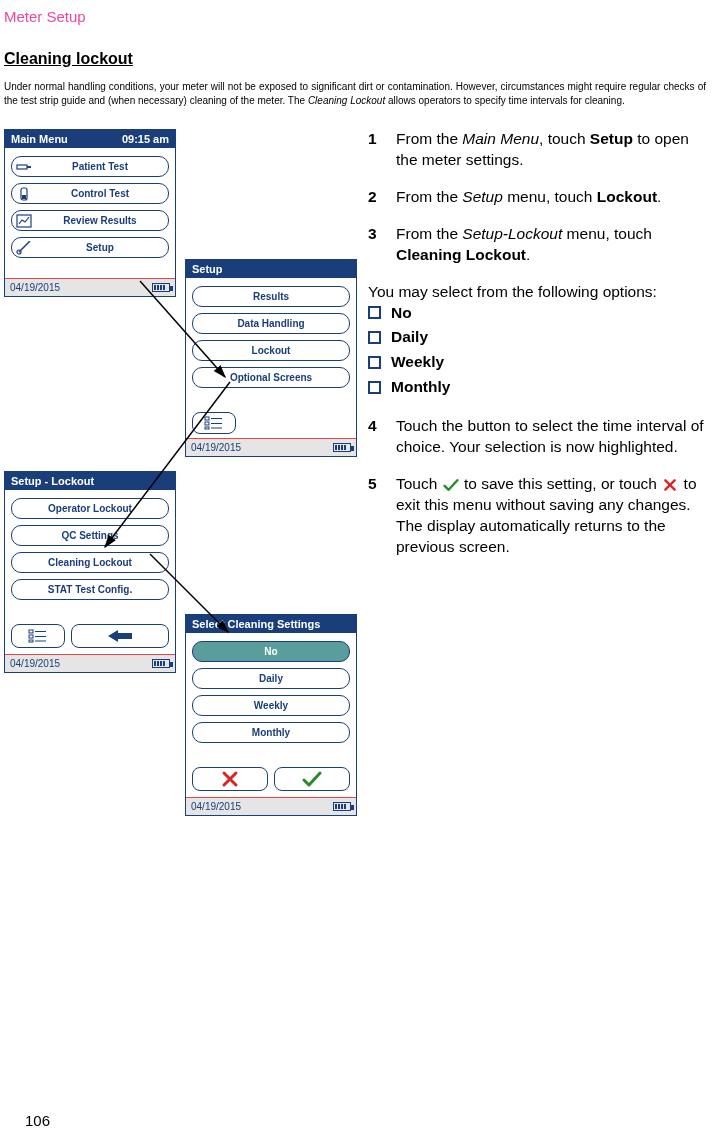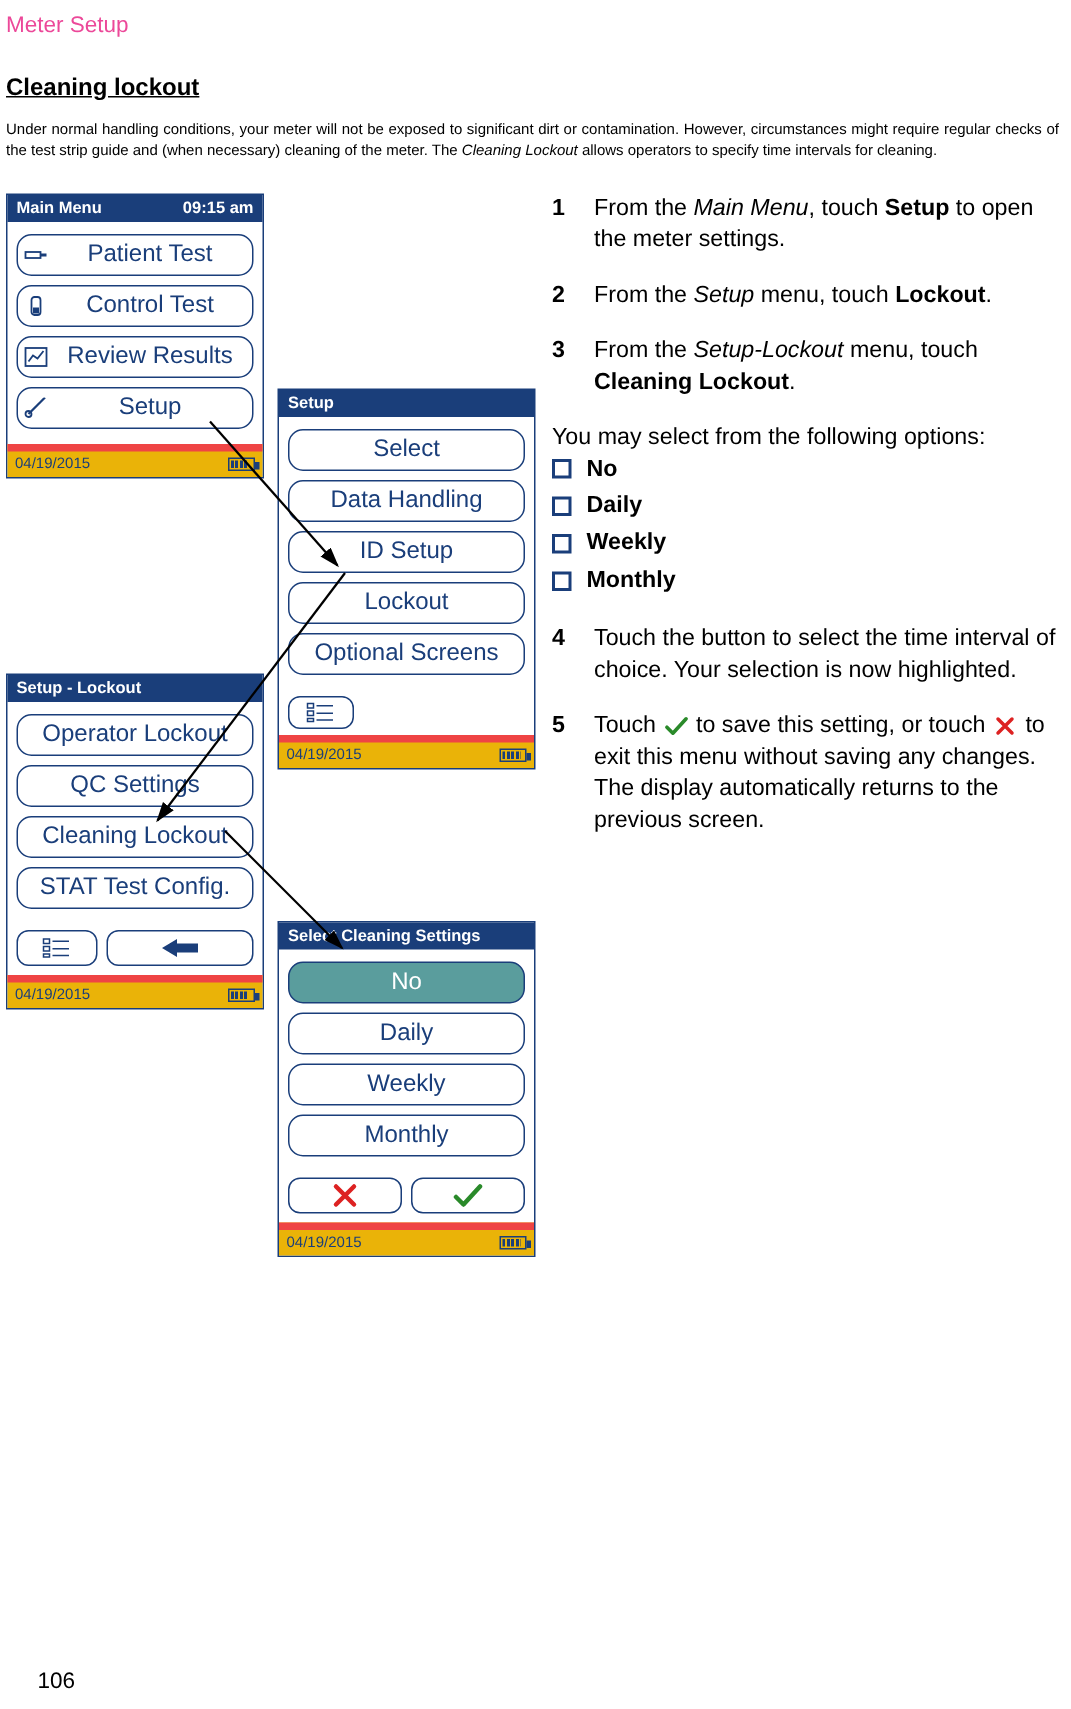--- a/index.html
+++ b/index.html
@@ -94,43 +94,43 @@
       font-size: 11px;
     }
     .device .body {
       padding: 8px 6px 4px;
       min-height: 130px;
     }
     .dbtn {
       border: 1.5px solid #1a3e7a;
       border-radius: 10px;
       color: #1a3e7a;
-      font-weight: normal;
-      font-size: 16px;
+      font-weight: bold;
+      font-size: 10px;
       text-align: center;
       padding: 4px 2px;
       margin-bottom: 6px;
       background: #fff;
       position: relative;
     }
     .dbtn.with-icon { padding-left: 22px; }
     .dbtn .mini-icon {
       position: absolute;
       left: 4px; top: 50%;
       transform: translateY(-50%);
       width: 16px; height: 14px;
     }
     .dbtn.selected {
       background: #5a9d9d;
       color: #fff;
       border-color: #1a3e7a;
     }
     .statusbar {
-      border-top: 5px solid #ef4444;
-      background: #eab308;
+      border-top: 1px solid #ef4444;
+      background: #e5e5e5;
       color: #1a3e7a;
       font-size: 10px;
       padding: 3px 5px;
       display: flex;
       justify-content: space-between;
       align-items: center;
     }
     .battery {
       width: 18px; height: 9px;
       border: 1.5px solid #1a3e7a;
@@ -298,23 +298,22 @@
           <span class="battery-fill"></span>
         </span>
     </div>
   </div>
 
   <div class="device" style="left:185px; top:130px;">
     <div class="titlebar">
       <span>Setup</span>
     </div>
     <div class="body">
-      <div class="dbtn">Select</div>
+      <div class="dbtn">Results</div>
       <div class="dbtn">Data Handling</div>
-      <div class="dbtn">ID Setup</div>
       <div class="dbtn">Lockout</div>
       <div class="dbtn">Optional Screens</div>
     </div>
     <div class="list-icon-box">
       <svg width="20" height="14" viewBox="0 0 20 14">
           <rect x="1" y="1" width="4" height="3" fill="none" stroke="#1a3e7a"></rect>
           <rect x="1" y="6" width="4" height="3" fill="none" stroke="#1a3e7a"></rect>
           <rect x="1" y="11" width="4" height="2" fill="none" stroke="#1a3e7a"></rect>
           <line x1="7" y1="2.5" x2="18" y2="2.5" stroke="#1a3e7a"></line>
           <line x1="7" y1="7.5" x2="18" y2="7.5" stroke="#1a3e7a"></line>
@@ -322,21 +321,21 @@
         </svg>
     </div>
     <div class="statusbar" style="margin-top:4px;">
       <span>04/19/2015</span>
       <span class="battery">
           <span class="battery-fill"></span>
         </span>
     </div>
   </div>
 
-  <div class="device" style="left:4px; top:320px;">
+  <div class="device" style="left:4px; top:342px;">
     <div class="titlebar">
       <span>Setup - Lockout</span>
     </div>
     <div class="body">
       <div class="dbtn">Operator Lockout</div>
       <div class="dbtn">QC Settings</div>
       <div class="dbtn">Cleaning Lockout</div>
       <div class="dbtn">STAT Test Config.</div>
     </div>
     <div class="bottom-btns">

